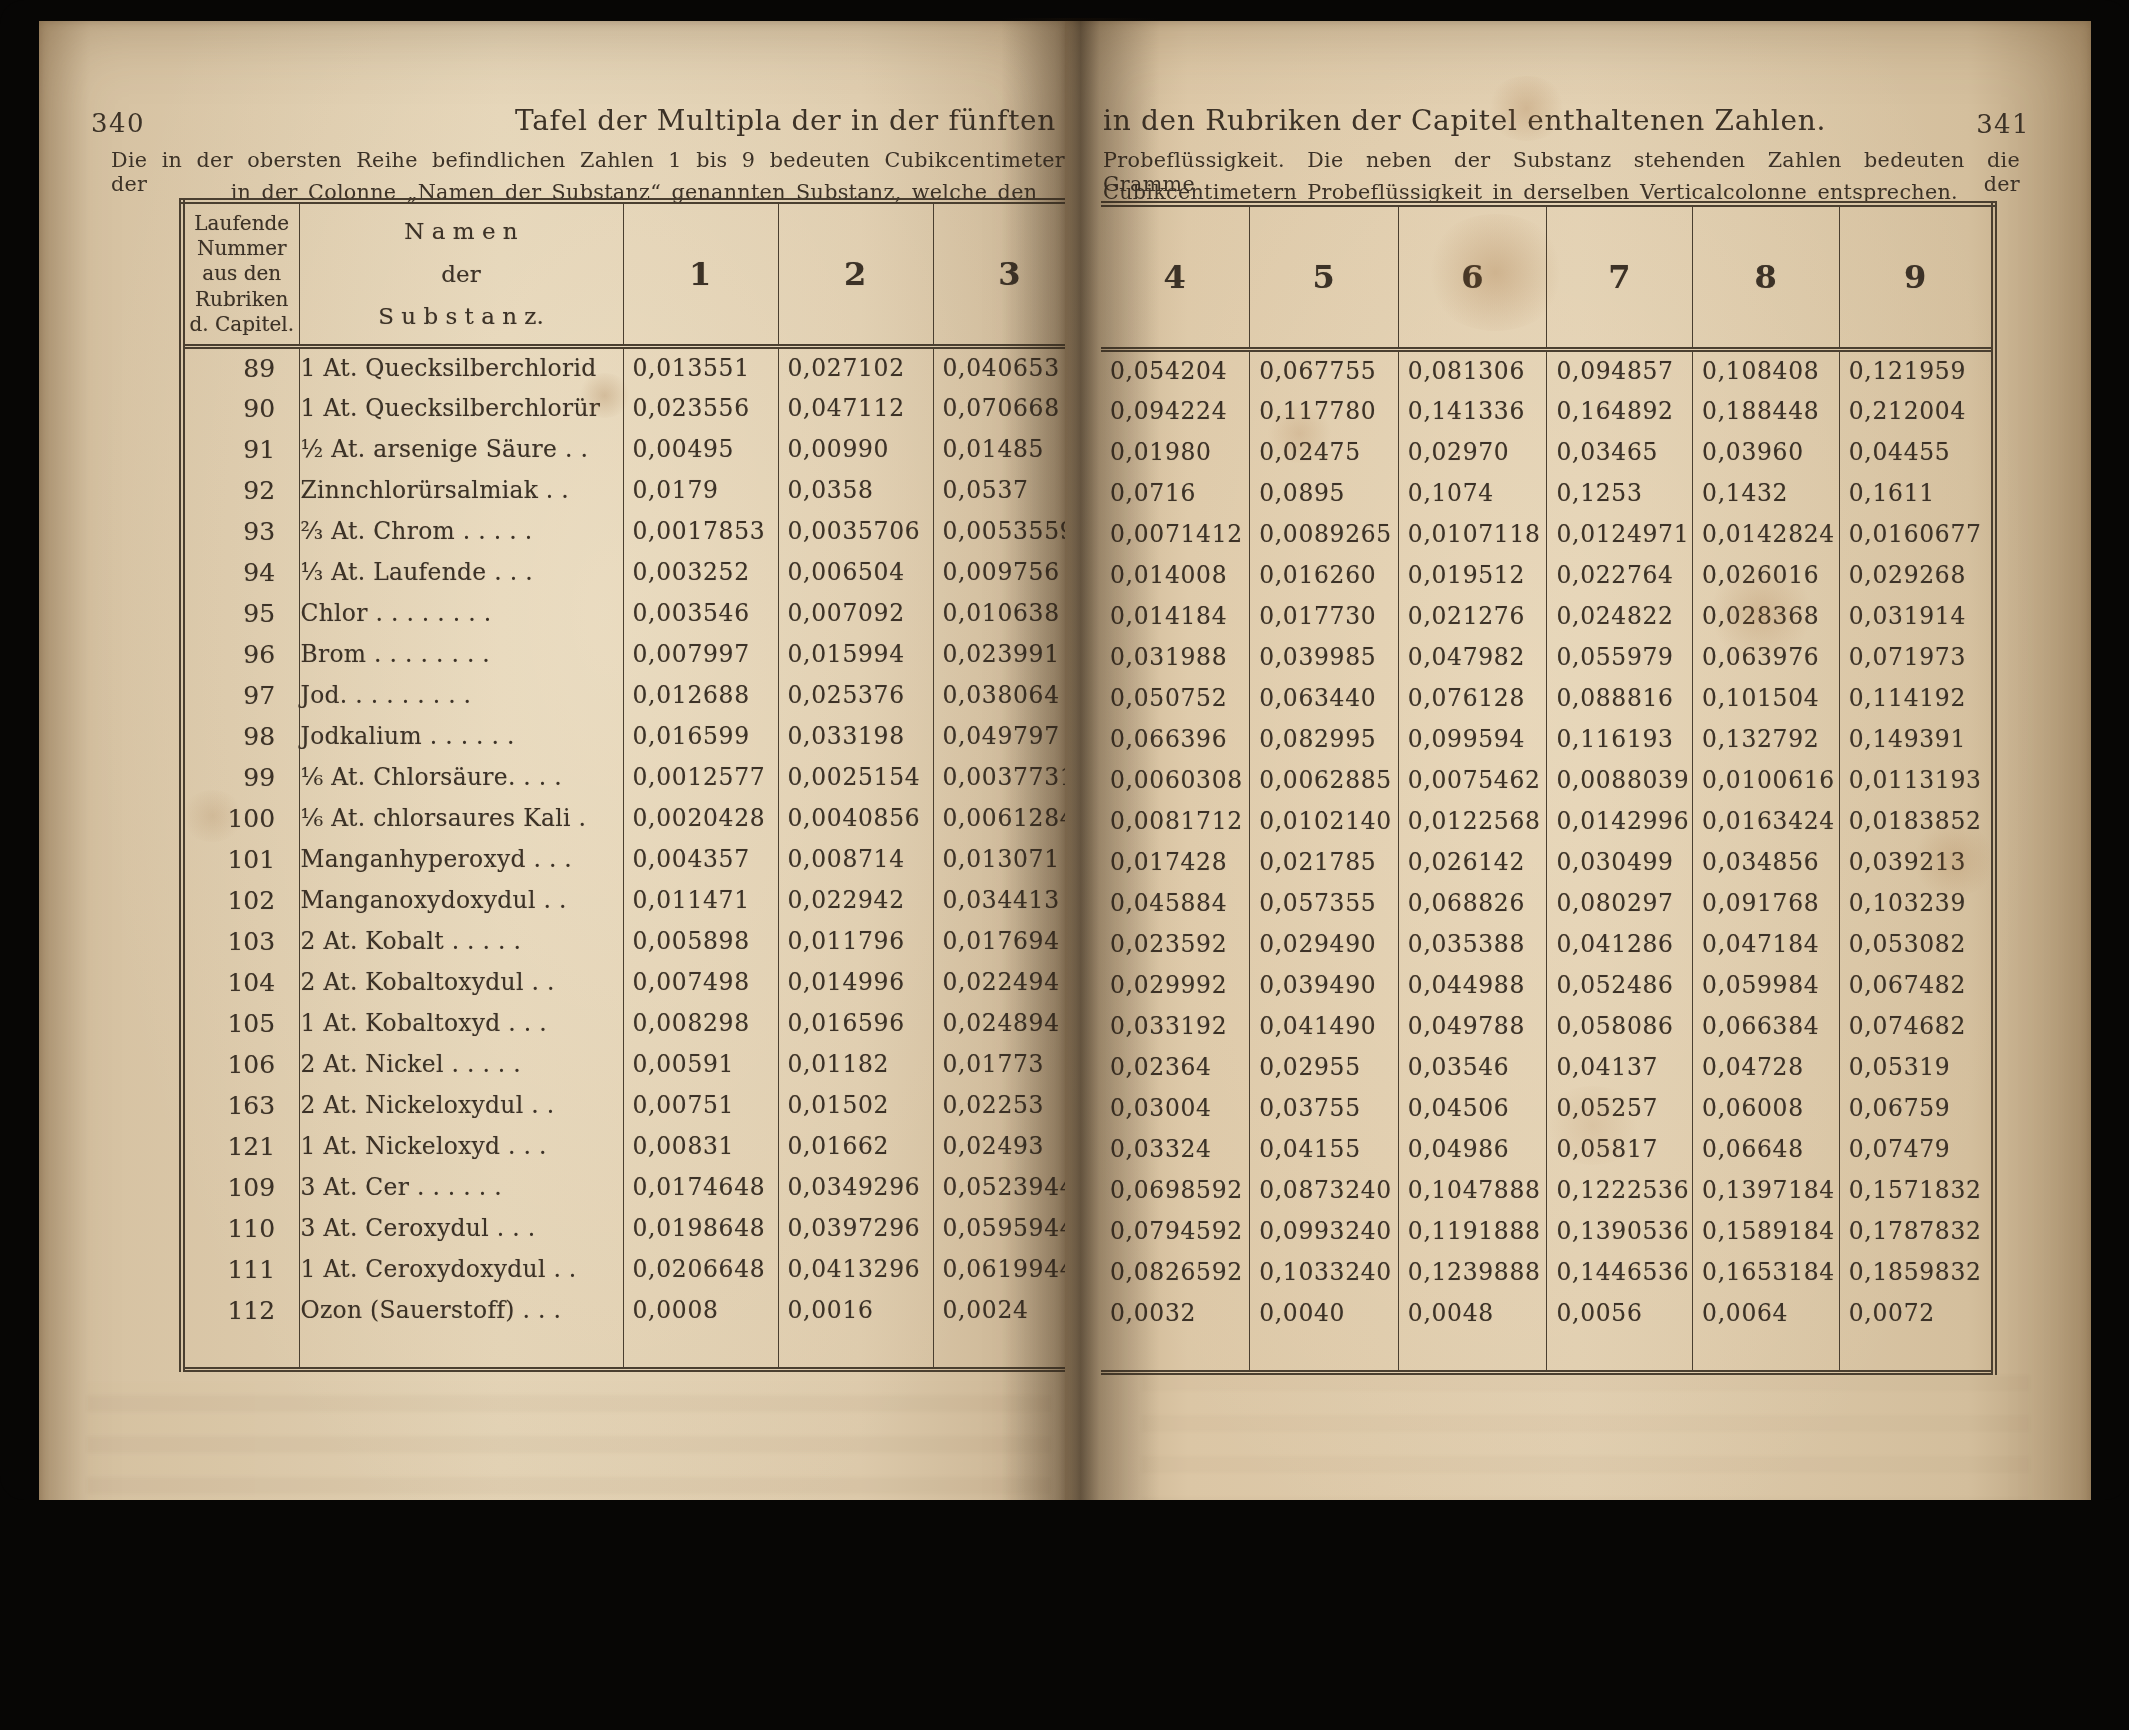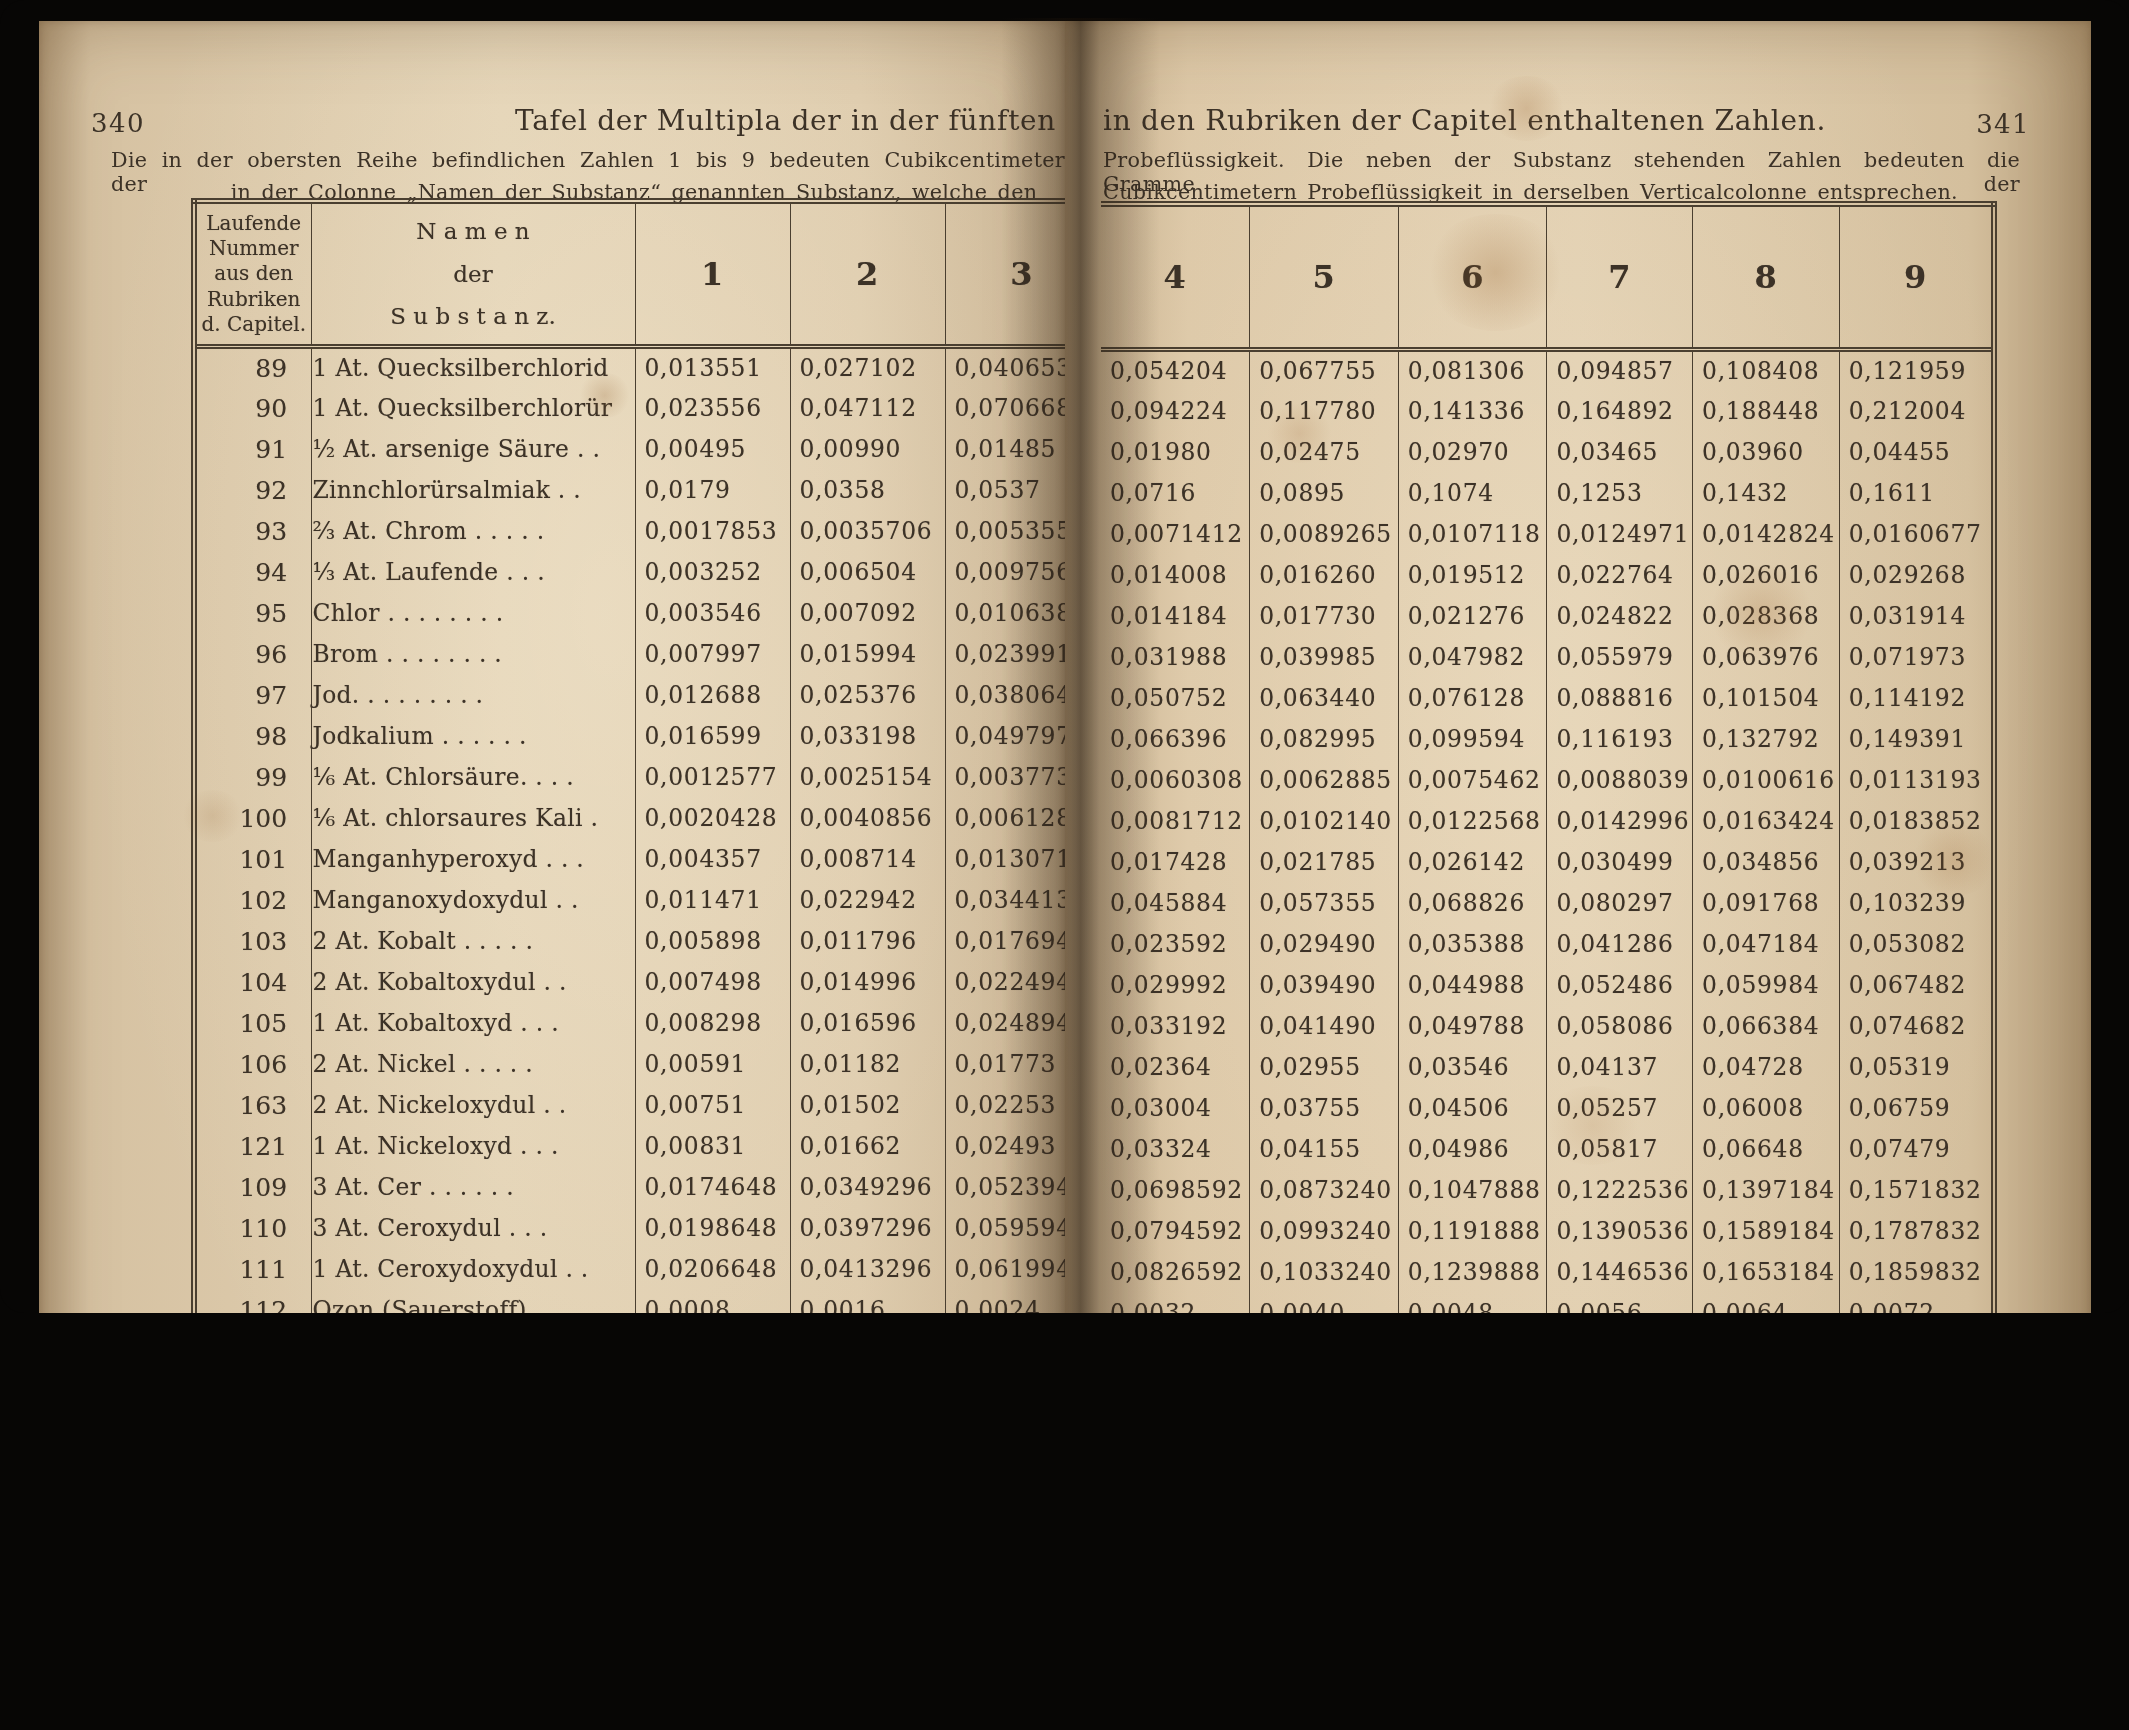--- a/index.html
+++ b/index.html
@@ -3,21 +3,21 @@
 <meta charset="utf-8">
 <style>
   :root{
     --ink:#3c3227;
     --rule:#4a3f30;
     --paper-l:#ddcaab;
     --paper-r:#d8c3a2;
   }
   html,body{margin:0;padding:0;background:#070605;}
   .screen{
-    position:relative;width:2129px;height:1313px;overflow:hidden;
+    position:relative;width:2129px;height:1500px;overflow:hidden;
     background:#070605;
     font-family:"DejaVu Serif","Liberation Serif",serif;
     color:var(--ink);
     border-radius:24px;
   }
   .page{
     position:absolute;top:20.7px;height:1690px;
     box-shadow:inset 0 0 76px rgba(92,62,28,.38), inset 0 0 9.7px rgba(70,45,20,.28);
   }
   .page-left{
@@ -54,21 +54,21 @@
   .page-right .pgnum{right:61px;top:88px;}
   .page-right .title{left:38px;top:83px;}
   .page-right .sub1{left:38px;top:127px;width:917px;}
   .page-right .sub2{left:38px;top:159px;width:917px;}
 
   table.tbl{
     position:absolute;border-collapse:collapse;table-layout:fixed;
     color:var(--ink);
   }
   .tbl-left{
-    left:152px;top:177px;width:904px;
+    left:140px;top:177px;width:904px;
     border-top:6.2px double var(--rule);
     border-left:6.2px double var(--rule);
     border-bottom:5.5px double var(--rule);
   }
   .tbl-right{
     left:36px;top:180px;width:896px;
     border-top:6.2px double var(--rule);
     border-right:6.9px double var(--rule);
     border-bottom:5.5px double var(--rule);
   }

